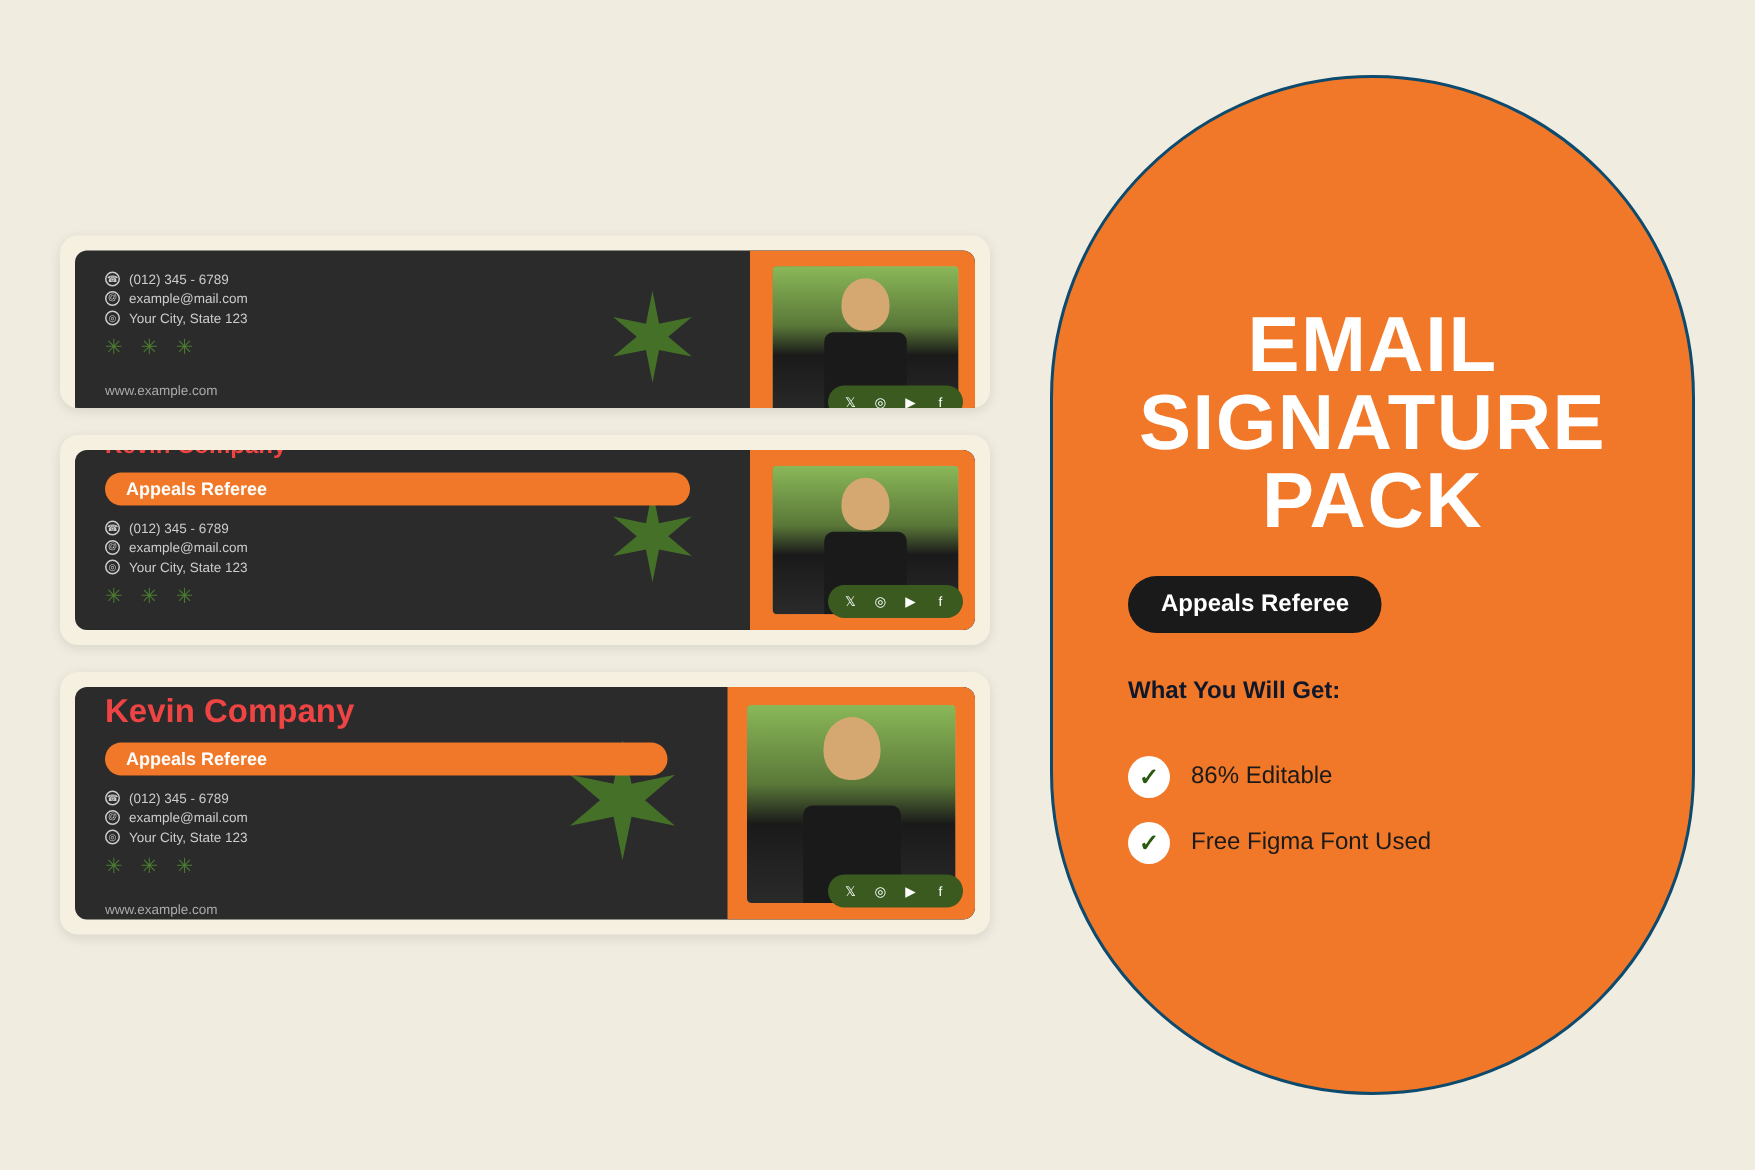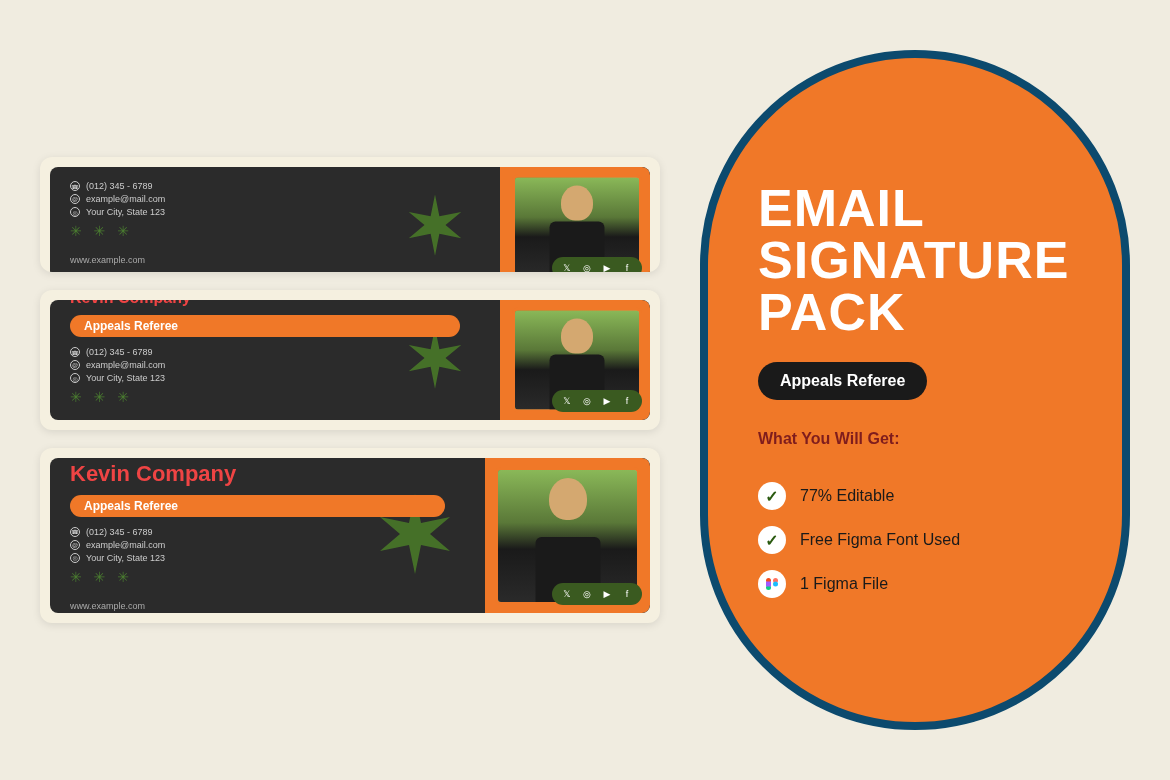--- a/index.html
+++ b/index.html
@@ -238,21 +238,22 @@
       width: 430px;
       height: 680px;
       background: #f07828;
       border-radius: 220px;
       display: flex;
       flex-direction: column;
       align-items: flex-start;
       justify-content: center;
       padding: 50px 50px;
       position: relative;
-      border: 8px solid #0c4a6e;
+      border: 2px solid #0c4a6e;
+      text-align: center;
     }
 
     .panel-title {
       color: #ffffff;
       font-size: 52px;
       font-weight: 900;
       line-height: 1.0;
       text-transform: uppercase;
       margin-bottom: 24px;
       letter-spacing: 1px;
@@ -265,21 +266,21 @@
       padding: 10px 22px;
       font-size: 16px;
       font-weight: 600;
       margin-bottom: 30px;
       display: inline-block;
     }
 
     .panel-section-title {
       font-size: 16px;
       font-weight: 700;
-      color: #7f1d1d;
+      color: #0f172a;
       margin-bottom: 34px;
     }
 
     .feature-list {
       display: flex;
       flex-direction: column;
       gap: 16px;
       list-style: none;
     }
 
@@ -475,34 +476,22 @@
 
 <div class="info-panel">
   <div class="panel-title">EMAIL SIGNATURE PACK</div>
   <div class="panel-badge">Appeals Referee</div>
   <div class="panel-section-title">What You Will Get:</div>
   <ul class="feature-list">
     <li class="feature-item">
       <div class="check-circle">
         <span class="check-mark">✓</span>
       </div>
-      <span>77% Editable</span>
+      <span>86% Editable</span>
     </li>
     <li class="feature-item">
       <div class="check-circle">
         <span class="check-mark">✓</span>
       </div>
       <span>Free Figma Font Used</span>
     </li>
-    <li class="feature-item">
-      <div class="figma-icon">
-        <svg width="16" height="16" viewBox="0 0 16 16" xmlns="http://www.w3.org/2000/svg">
-          <rect x="2" y="2" width="5" height="5" rx="2.5" fill="#f24e1e"></rect>
-          <rect x="9" y="2" width="5" height="5" rx="2.5" fill="#ff7262"></rect>
-          <rect x="2" y="9" width="5" height="5" rx="2.5" fill="#0acf83"></rect>
-          <rect x="2" y="5.5" width="5" height="5" rx="0" fill="#a259ff"></rect>
-          <circle cx="11.5" cy="8" r="2.5" fill="#1abcfe"></circle>
-        </svg>
-      </div>
-      <span>1 Figma File</span>
-    </li>
   </ul>
 </div>
 
 </body></html>

